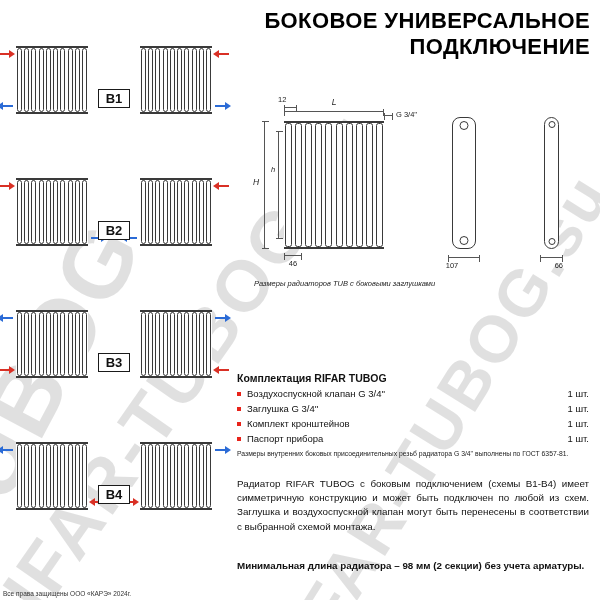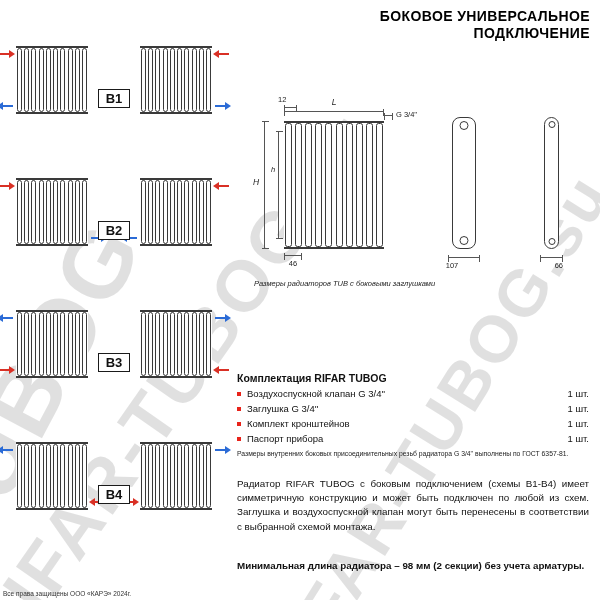--- a/index.html
+++ b/index.html
@@ -7,21 +7,21 @@
   body {
     position:relative; background:#ffffff; overflow:hidden;
     font-family:"Liberation Sans", sans-serif; color:#111;
   }
   
   .watermark-layer { position:absolute; inset:0; z-index:0; overflow:hidden; }
   .wm { position:absolute; font-weight:bold; color:rgba(0,0,0,0.12);
         transform-origin:0 0; letter-spacing:3px; white-space:nowrap; }
   
   .page-title { position:absolute; top:8px; right:10px; z-index:2; text-align:right;
-        font-size:14px; font-weight:bold; line-height:1.18; letter-spacing:.4px; color:#000; }
+        font-size:22px; font-weight:bold; line-height:1.18; letter-spacing:.4px; color:#000; }
   
   #schemes { position:absolute; left:16px; top:46px; width:196px; z-index:1; }
   .scheme-row { position:relative; height:68px; margin-bottom:64px;
         display:flex; justify-content:space-between; }
   .radiator { position:relative; width:72px; height:68px; background:#fff;
         display:flex; justify-content:space-between; padding:0 1px;
         border-top:2.5px solid #3a3a3a; border-bottom:2.5px solid #3a3a3a; }
   .rad-col { display:block; width:5px; height:100%;
         border:1.2px solid #3a3a3a; border-radius:2.5px; background:#fff; }
   .scheme-label { align-self:flex-end; margin-bottom:6px; background:#fff; z-index:2;

